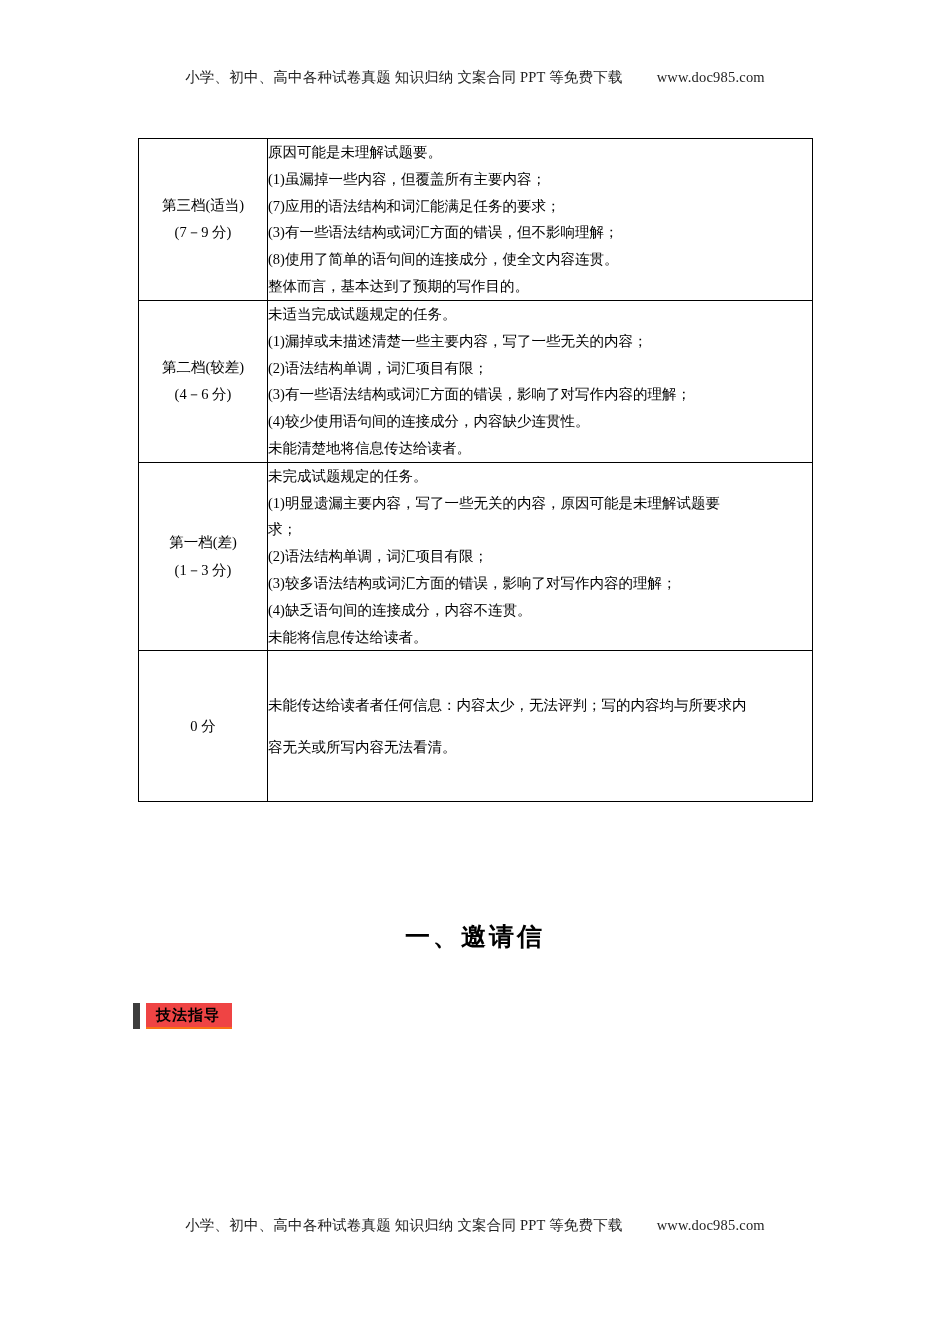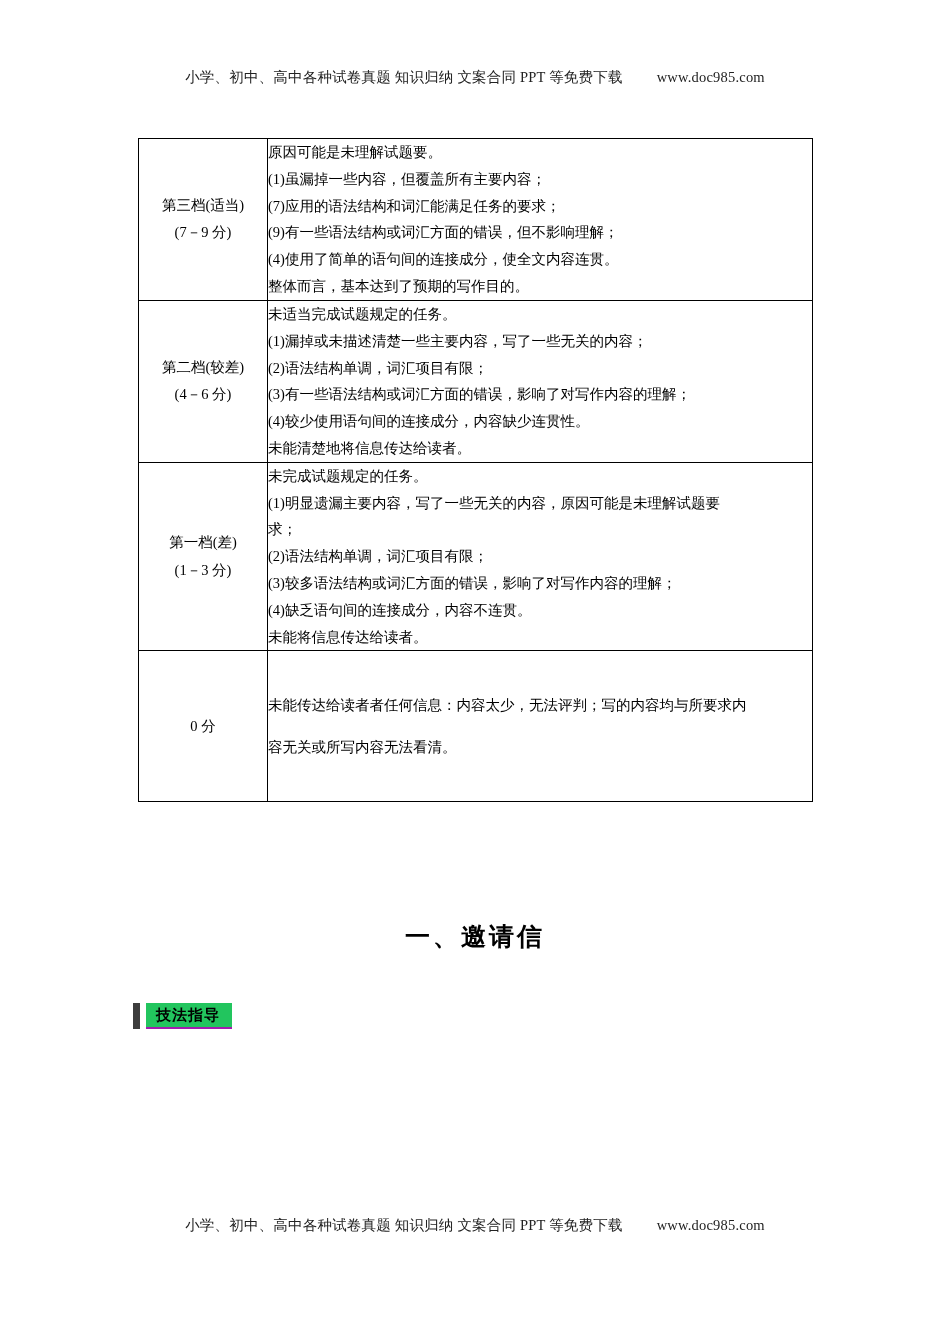--- a/index.html
+++ b/index.html
@@ -95,22 +95,22 @@
     display: flex;
     align-items: stretch;
     height: 26px;
   }
   .tag-bar {
     width: 7px;
     background: #3d3d3d;
     margin-right: 6px;
   }
   .tag-box {
-    background: #22c55e;
-    border-bottom: 2px solid #a21caf;
+    background: #ef4444;
+    border-bottom: 2px solid #f97316;
     padding: 2px 12px 2px 10px;
     font-size: 15px;
     font-weight: bold;
     display: flex;
     align-items: center;
     letter-spacing: 1px;
   }
 
   .body-para {
     position: absolute;
@@ -136,22 +136,22 @@
     <tbody>
       <tr>
         <td class="level-cell">
           <span class="ln">第三档(适当)</span>
           <span class="ln">(7－9 分)</span>
         </td>
         <td class="desc-cell">
           <p>原因可能是未理解试题要。</p>
           <p>(1)虽漏掉一些内容，但覆盖所有主要内容；</p>
           <p>(7)应用的语法结构和词汇能满足任务的要求；</p>
-          <p>(9)有一些语法结构或词汇方面的错误，但不影响理解；</p>
-          <p>(4)使用了简单的语句间的连接成分，使全文内容连贯。</p>
+          <p>(3)有一些语法结构或词汇方面的错误，但不影响理解；</p>
+          <p>(8)使用了简单的语句间的连接成分，使全文内容连贯。</p>
           <p>整体而言，基本达到了预期的写作目的。</p>
         </td>
       </tr>
       <tr>
         <td class="level-cell">
           <span class="ln">第二档(较差)</span>
           <span class="ln">(4－6 分)</span>
         </td>
         <td class="desc-cell">
           <p>未适当完成试题规定的任务。</p>

